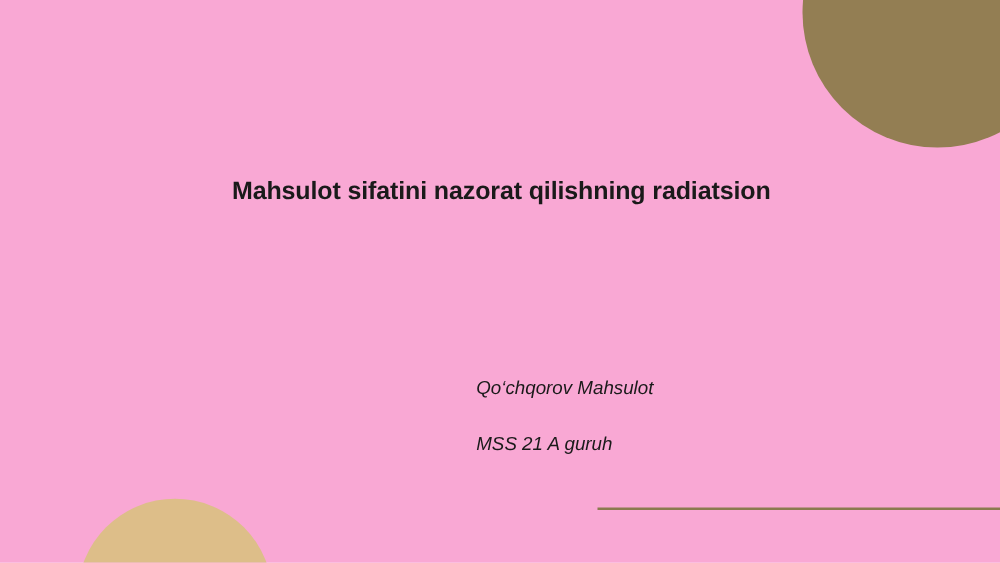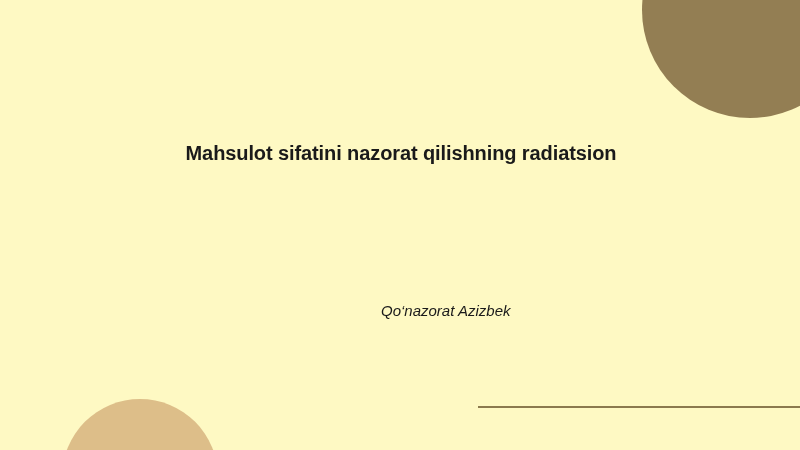--- a/index.html
+++ b/index.html
@@ -9,21 +9,21 @@
   }
   body {
     font-family: "Liberation Sans", sans-serif;
     background: #ffffff;
   }
   .slide {
     position: relative;
     width: 800px;
     height: 450px;
     overflow: hidden;
-    background: #fef9c3;
+    background: #f9a8d4;
   }
 
   
   .deco-circle {
     position: absolute;
     border-radius: 50%;
     pointer-events: none;
   }
   .deco-circle--top-right {
     width: 216px;
@@ -96,18 +96,19 @@
 
   <div class="deco-circle deco-circle--top-right"></div>
 
   <div class="deco-circle deco-circle--bottom-left"></div>
 
   <div class="title-block">
     <div class="title-text">Mahsulot sifatini nazorat qilishning radiatsion</div>
   </div>
 
   <div class="subtitle-block">
-    <div class="subtitle-line">Qo‘nazorat Azizbek</div>
+    <div class="subtitle-line">Qo‘chqorov Mahsulot</div>
+    <div class="subtitle-line">MSS 21 A guruh</div>
   </div>
 
   <div class="divider-rule"></div>
 
 </div>
 
 </body></html>

